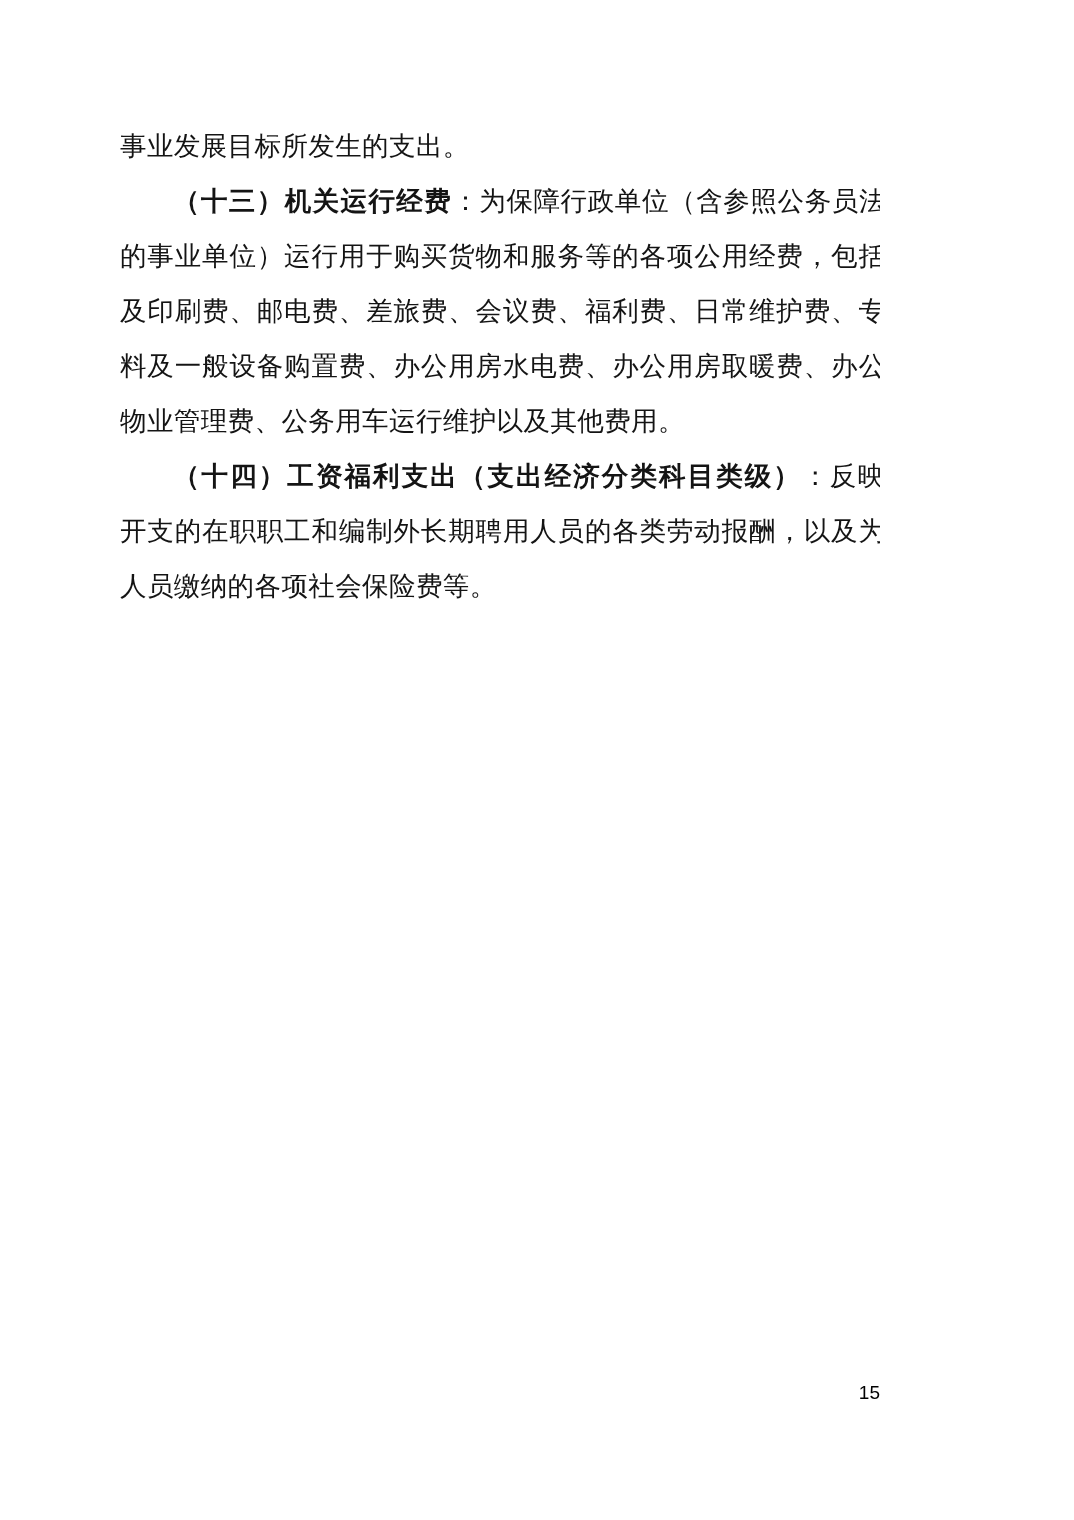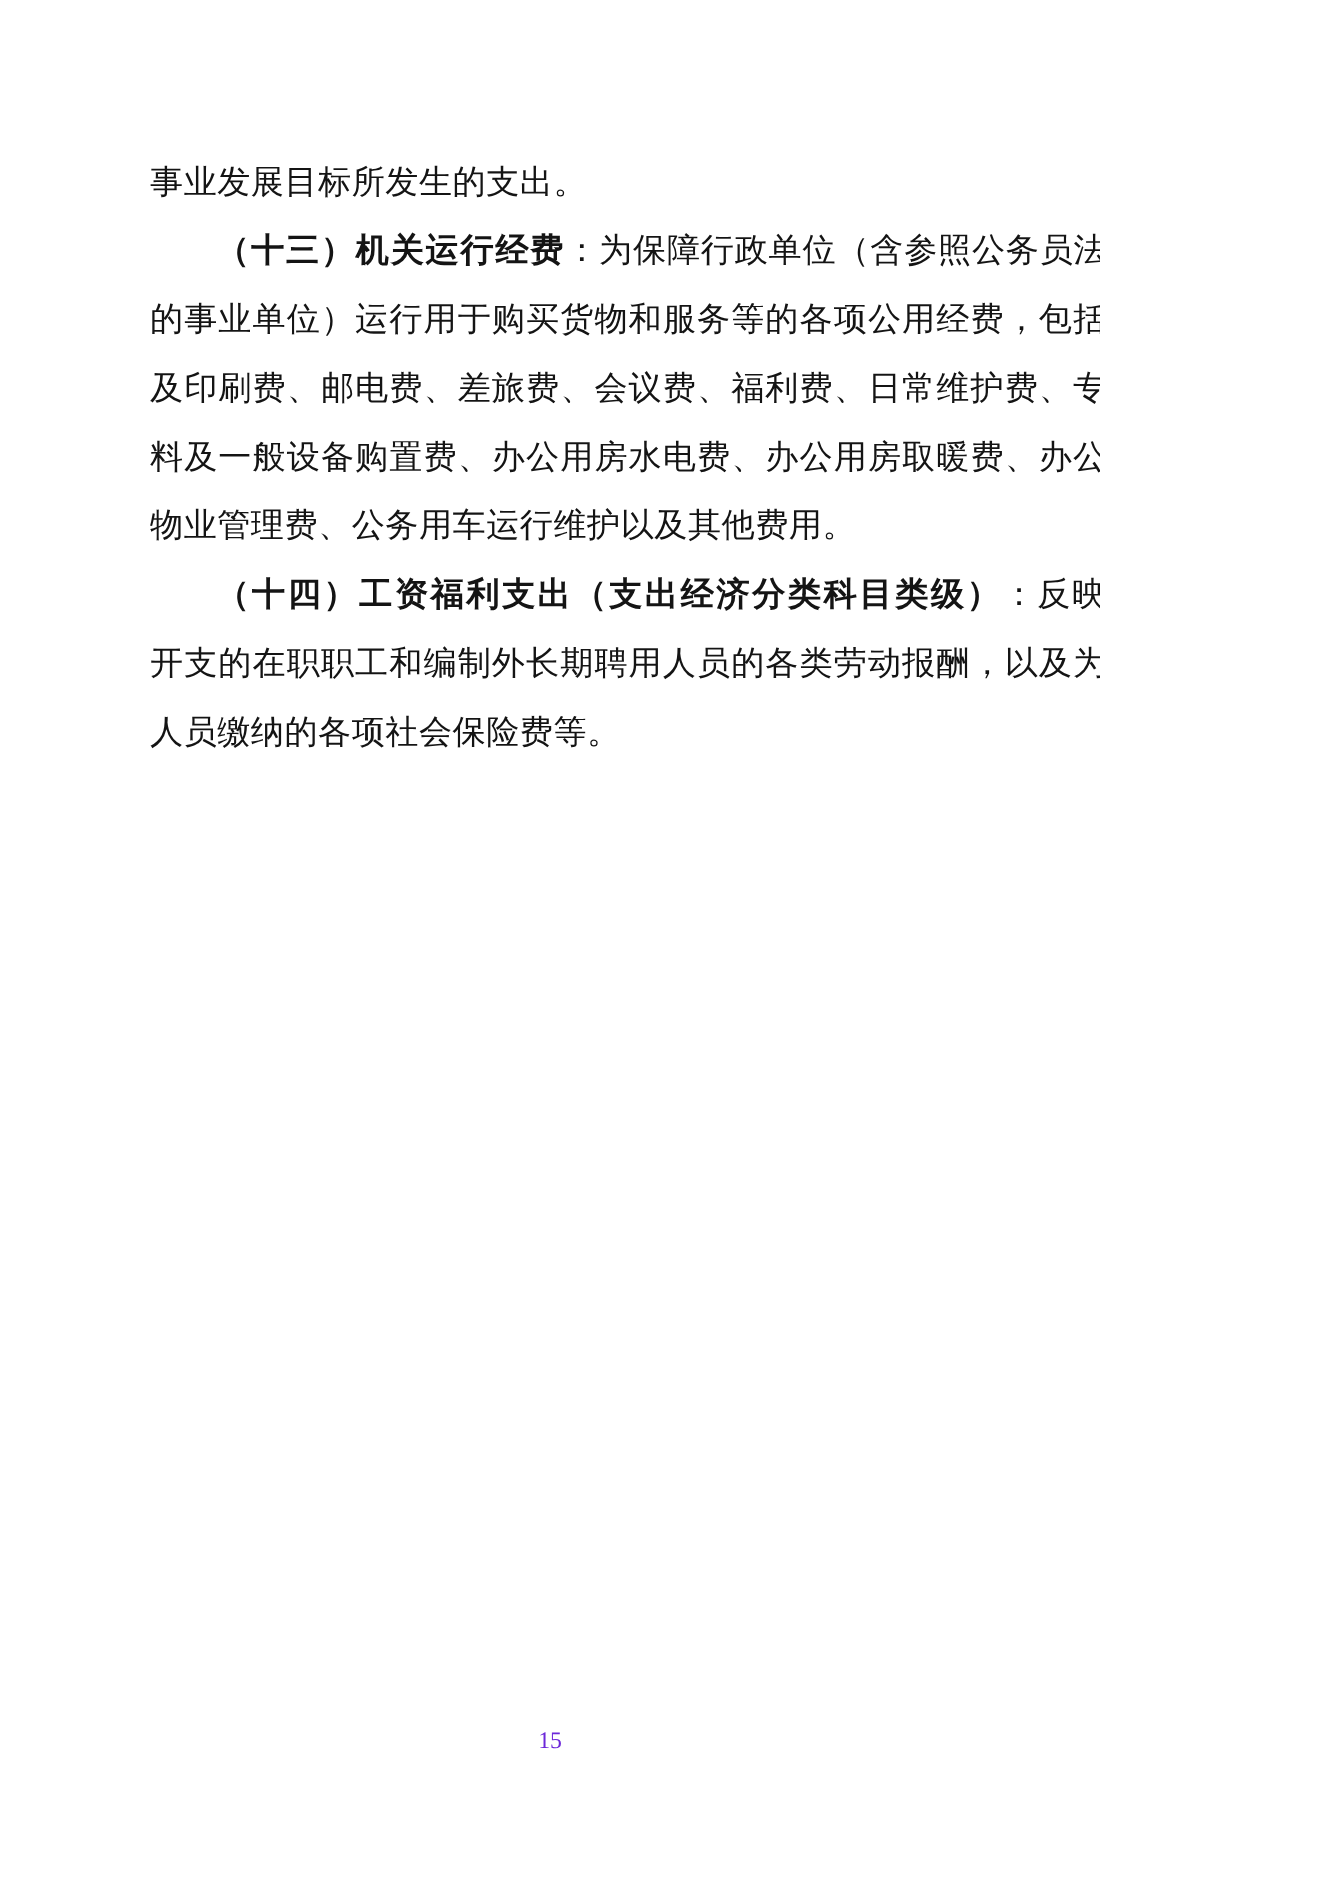--- a/index.html
+++ b/index.html
@@ -37,24 +37,24 @@
   }
   .lead {
     font-weight: 700;
     letter-spacing: 1.2px;
   }
   .pageno {
     position: absolute;
     left: 0;
     right: 0;
     top: 1382px;
-    text-align: center;
+    text-align: right;
     font-size: 19px;
-    font-family: Liberation Serif, serif;
-    color: #6d28d9;
+    font-family: Liberation Sans, sans-serif;
+    color: #000000;
   }
 </style>
 </head>
 <body>
 
 <div class="page">
   <div class="content">
 
     <p class="para">
       <span>事业发展目标所发生的支出。</span>

